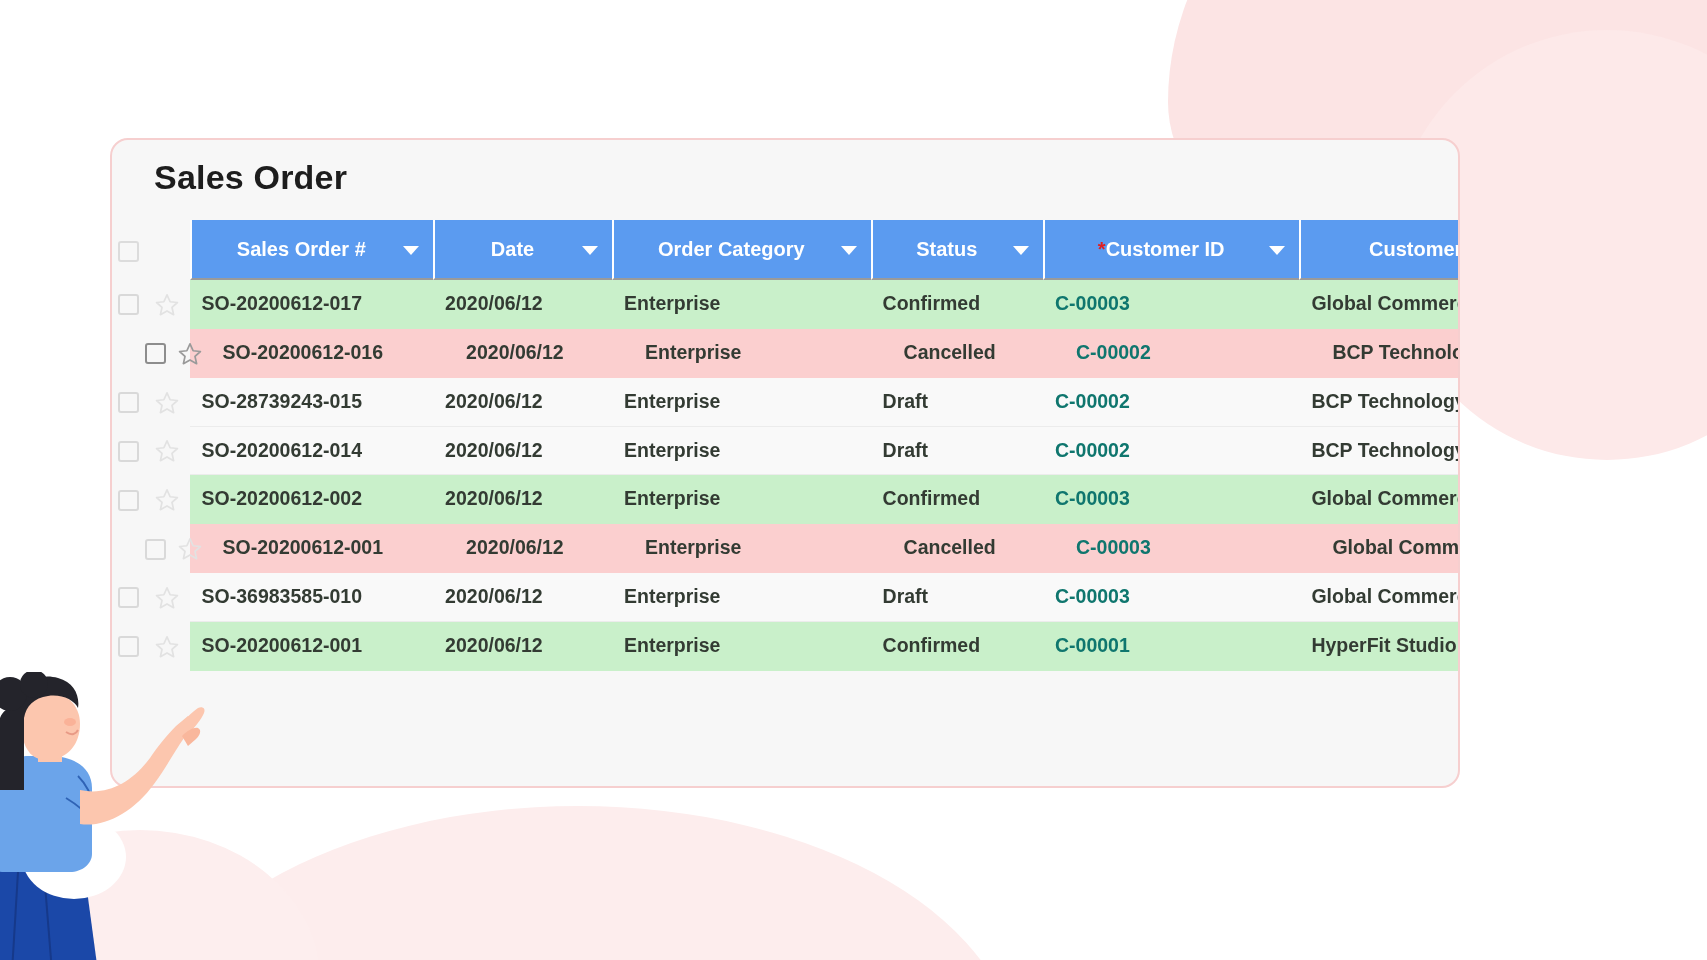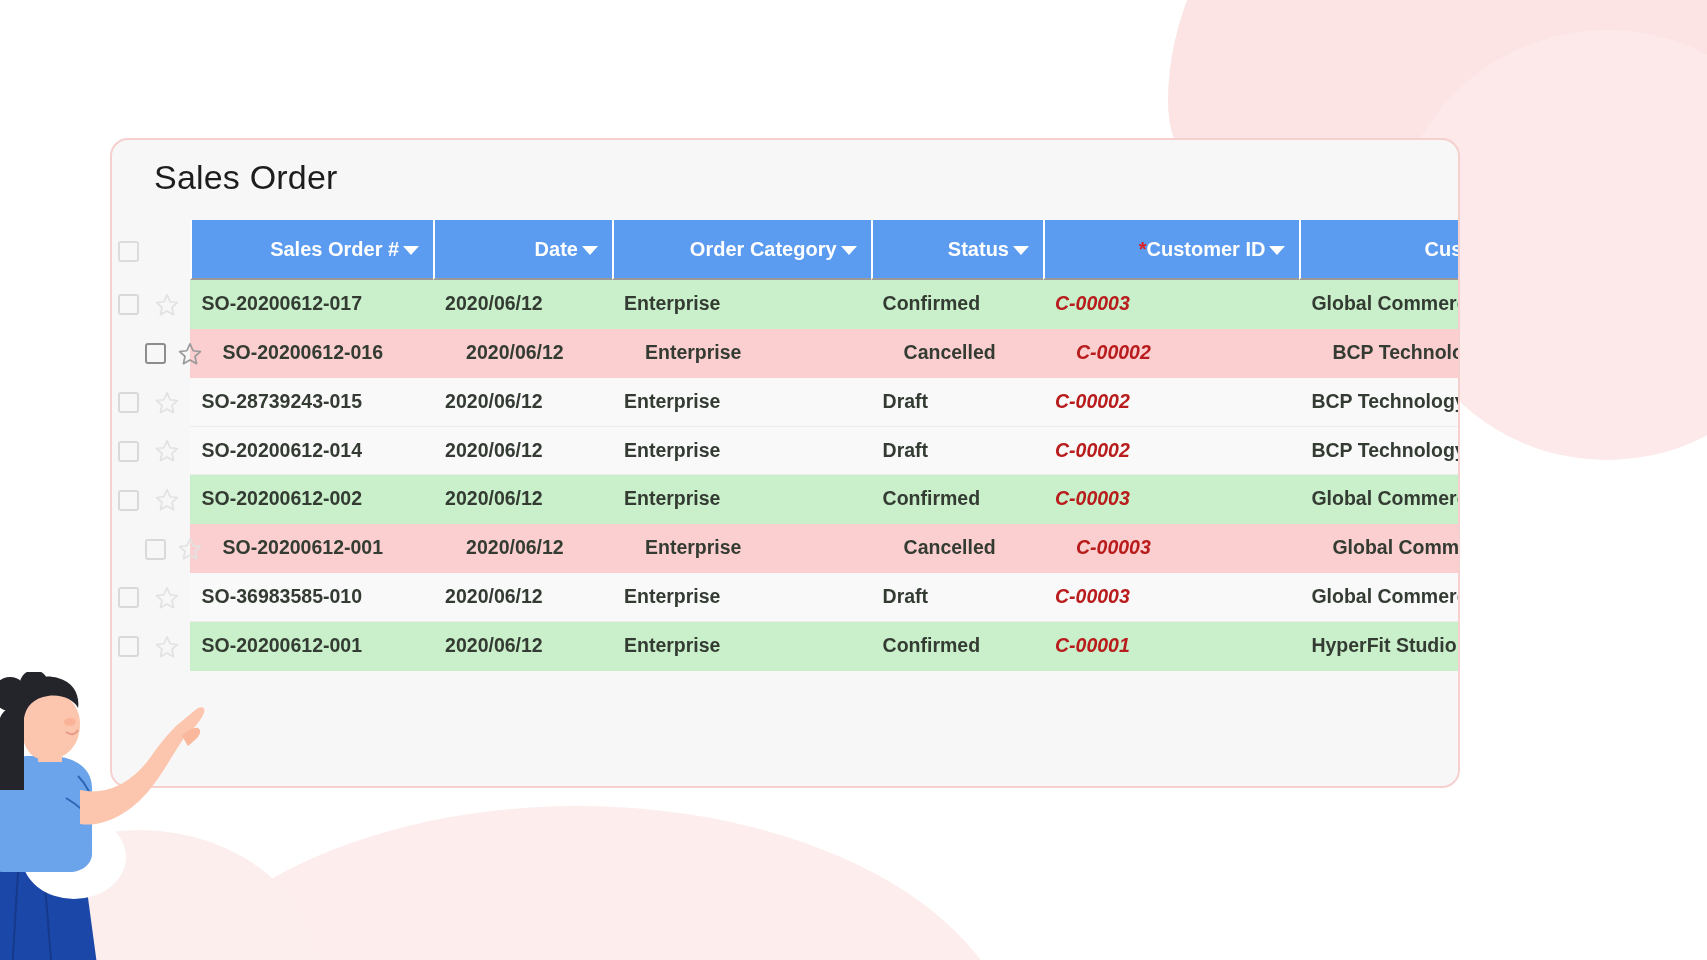--- a/index.html
+++ b/index.html
@@ -54,21 +54,21 @@
     background: #f7f7f7;
     border: 2px solid #f6cfcf;
     border-radius: 18px;
     overflow: hidden;
   }
 
   #card-title {
     position: absolute;
     left: 42px; top: 18px;
     font-size: 34px;
-    font-weight: 400;
+    font-weight: 700;
     color: #1d1d1d;
     letter-spacing: .2px;
     white-space: nowrap;
   }
 
   
   #table-viewport {
     position: absolute;
     left: 0; top: 80px;
     width: 1348px;
@@ -100,21 +100,21 @@
     padding: 0;
     vertical-align: middle;
   }
   th.blank { background: #f7f7f7; }
 
   th.hcell {
     background: #5b9bf0;
     color: #ffffff;
     font-weight: 700;
     font-size: 20px;
-    text-align: right;
+    text-align: center;
     position: relative;
     border-left: 2px solid #ffffff;
     border-bottom: 2px solid #9a9a9a;
   }
   th.hcell:first-of-type {
     border-left: none;
     border-top-left-radius: 6px;
   }
   th.hcell .hlabel {
     display: block;
@@ -149,21 +149,21 @@
   tbody tr.r-green   td { background: #c9f0ca; margin-top: 12px; }
   tbody tr.r-red     td { background: #fbcfcf; padding-left: 33px; }
 
   td.sel, td.fav {
     background: #f7f7f7 !important;
     border-bottom: none !important;
     padding: 11px 0 11px 0;
     text-align: center;
   }
 
-  td.cid { color: #b91c1c; font-style: italic; }
+  td.cid { color: #0f766e; }
   td.cname { white-space: normal; }
 
   
   .cbx {
     display: inline-block;
     width: 21px; height: 21px;
     border: 2px solid #d9d9d9;
     border-radius: 3px;
     background: transparent;
     vertical-align: middle;

